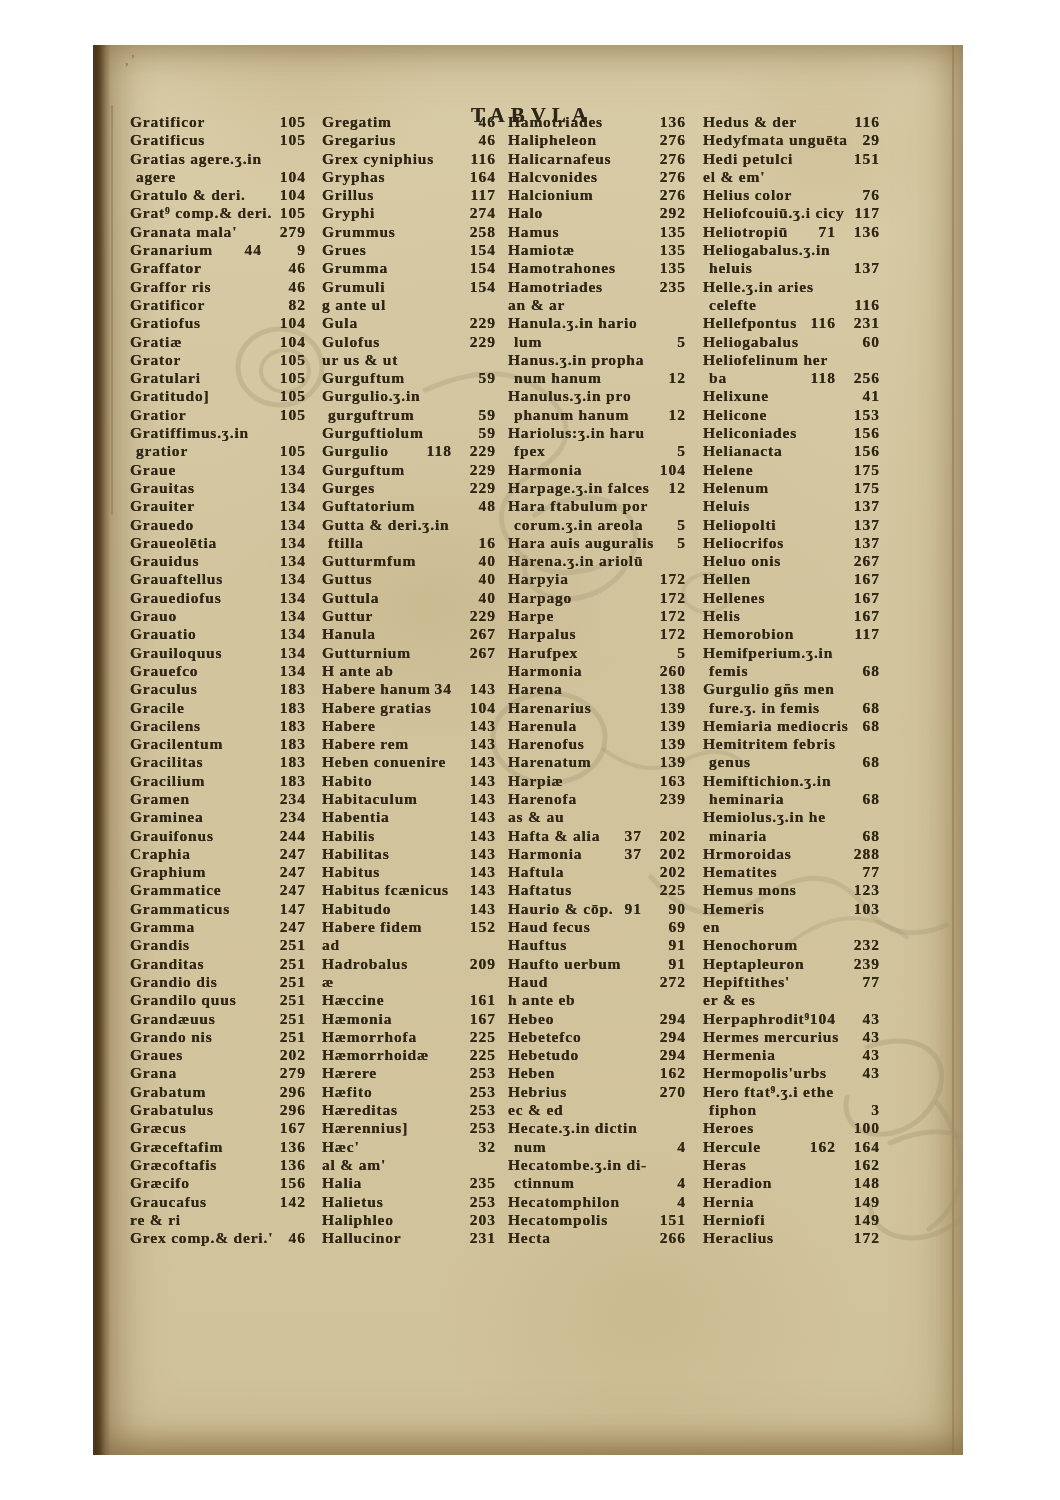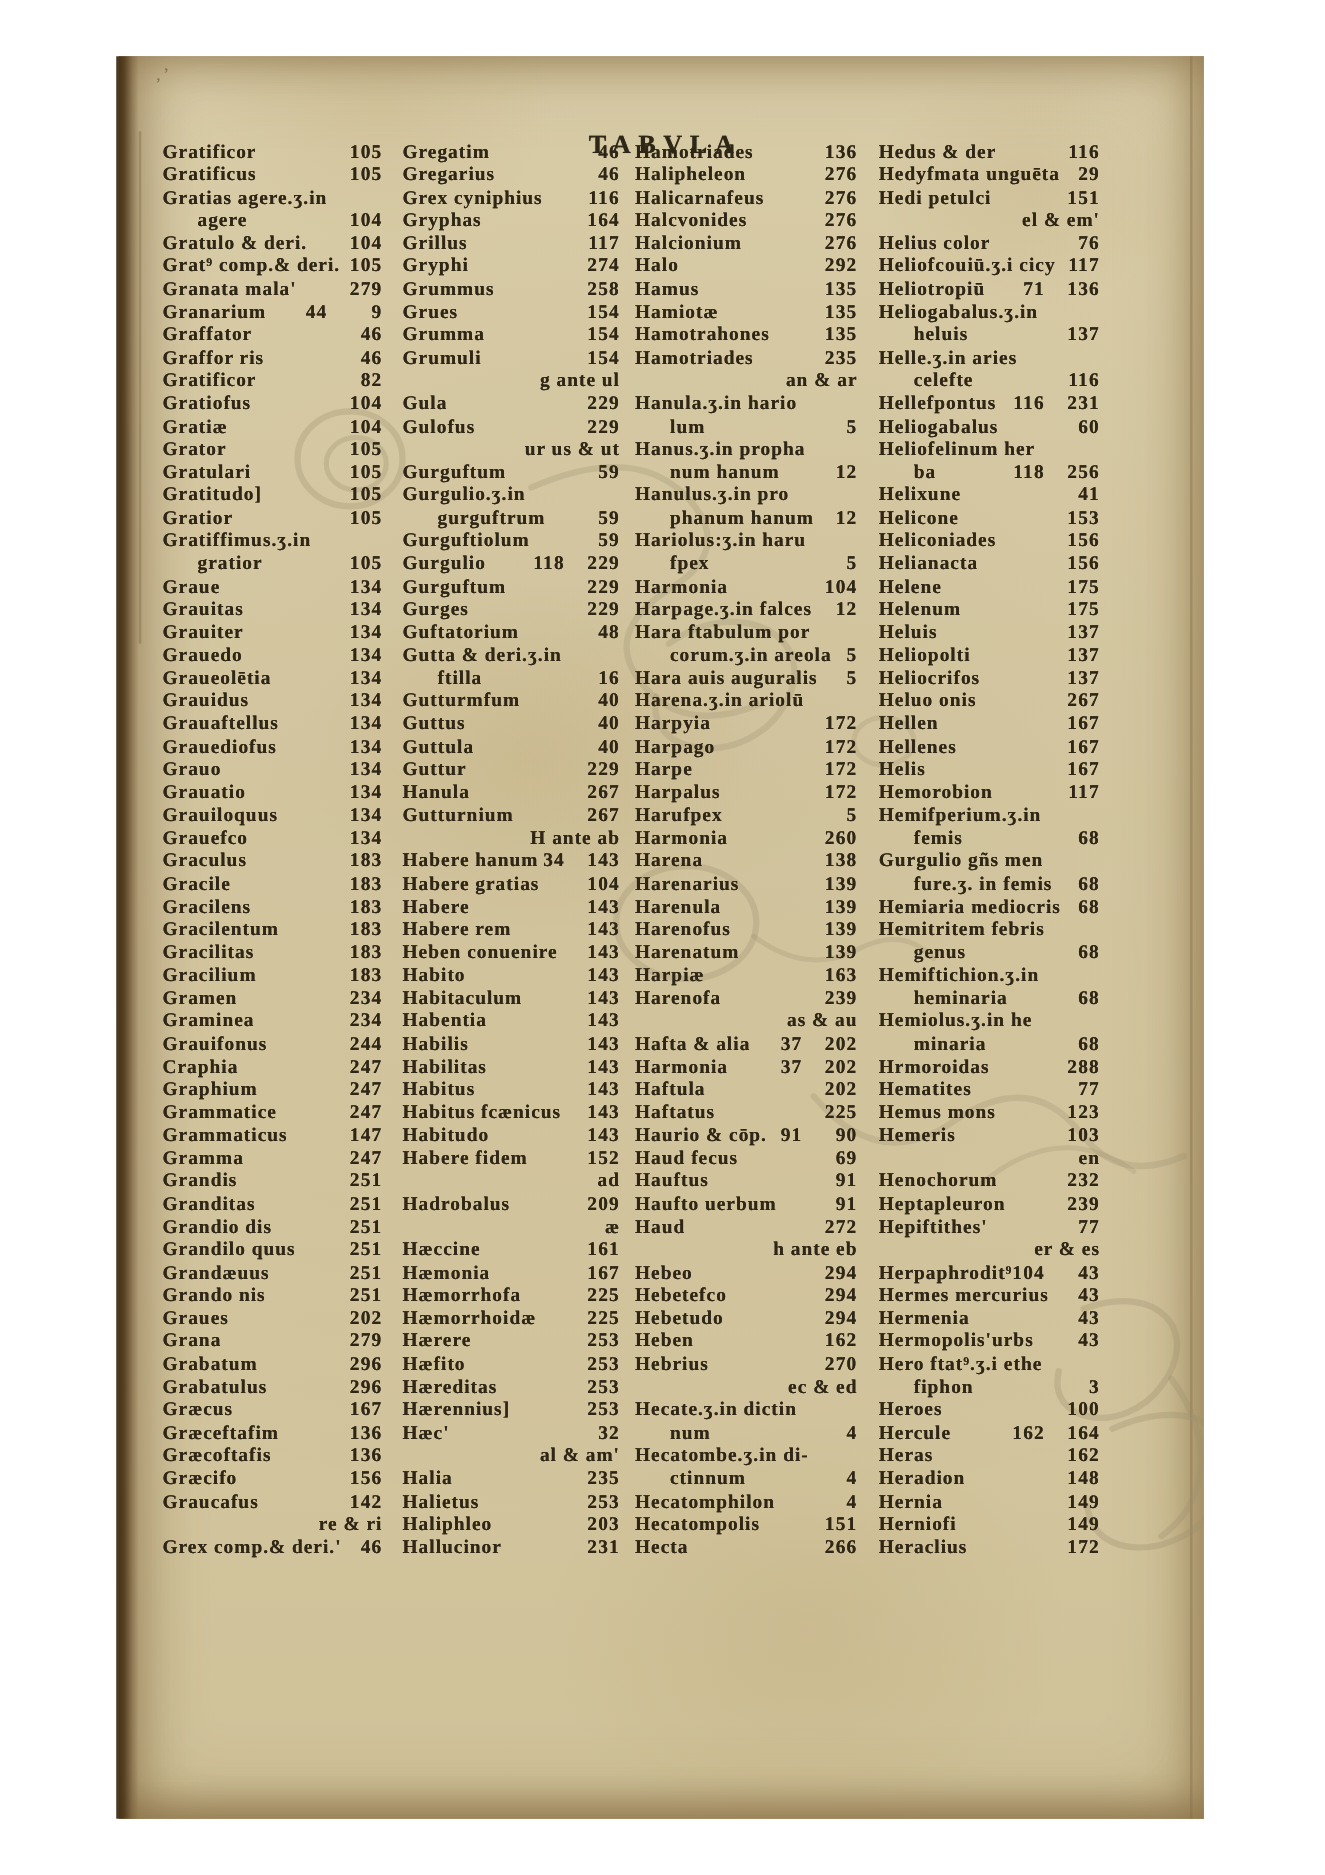--- a/index.html
+++ b/index.html
@@ -26,24 +26,24 @@
          letter-spacing:6px;text-indent:6px;color:#2e2717;text-shadow:0 0 .6px rgba(46,39,23,.8);margin-top:14px;}
   .col{position:absolute;top:68px;}
   .col-0{left:35px;width:176px;}
   .col-1{left:227px;width:174px;}
   .col-2{left:413px;width:178px;}
   .col-3{left:608px;width:177px;}
   .row{position:relative;height:18.3px;line-height:18.3px;font-size:15.5px;font-weight:bold;
        letter-spacing:.8px;color:#2f2616;white-space:nowrap;
        text-shadow:0 0 .5px rgba(47,38,22,.85);}
   .row .t{position:absolute;left:0;top:0;}
-  .row .t.ind{left:28px;}
+  .row .t.ind{left:6px;}
   .row .m{position:absolute;right:44px;top:0;letter-spacing:1px;}
   .row .p{position:absolute;right:0;top:0;letter-spacing:1px;}
-  .row.hdr{text-align:right;}
+  .row.hdr{text-align:left;}
   .ghost{position:absolute;left:0;top:0;pointer-events:none;}
   .ghost path, .ghost ellipse{fill:none;stroke:#9a8e6e;stroke-linecap:round;}
 </style>
 </head>
 <body>
 
 <div class="canvas">
   <div class="page">
     <div class="binding"></div>
     <div class="crease"></div>

